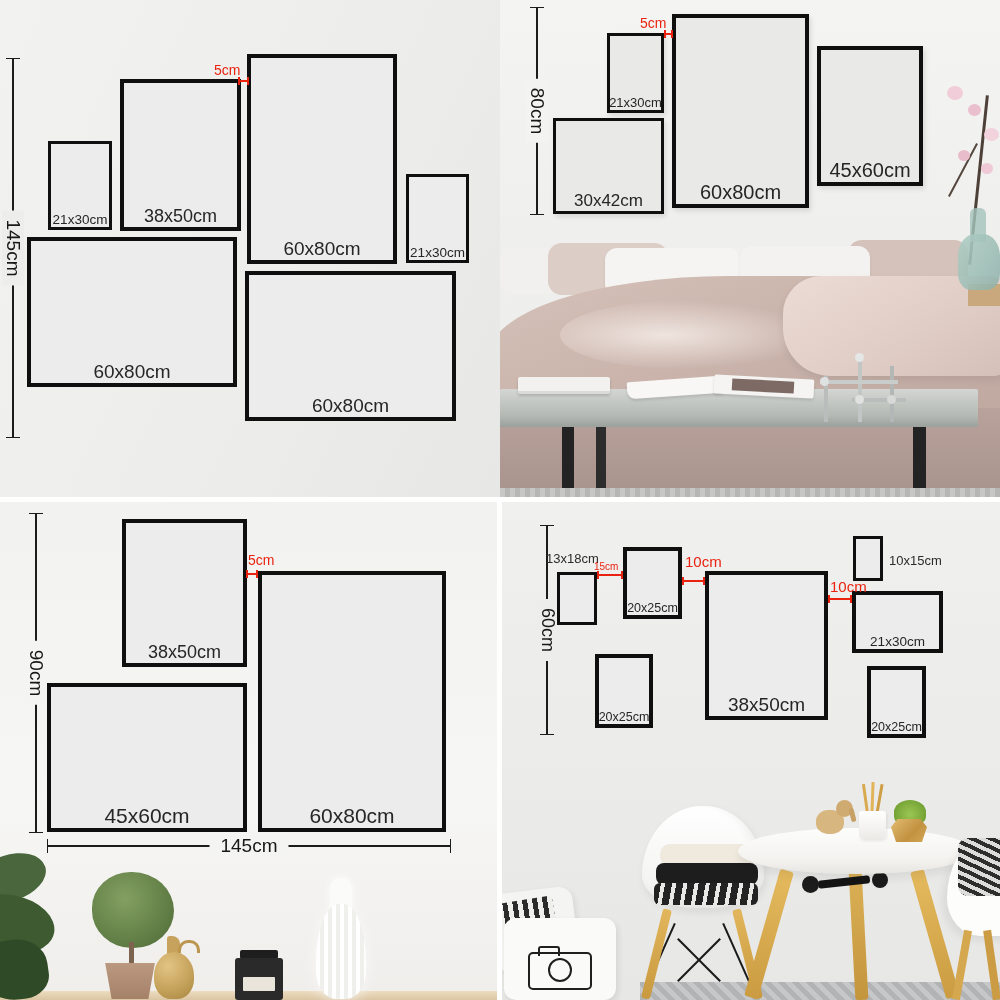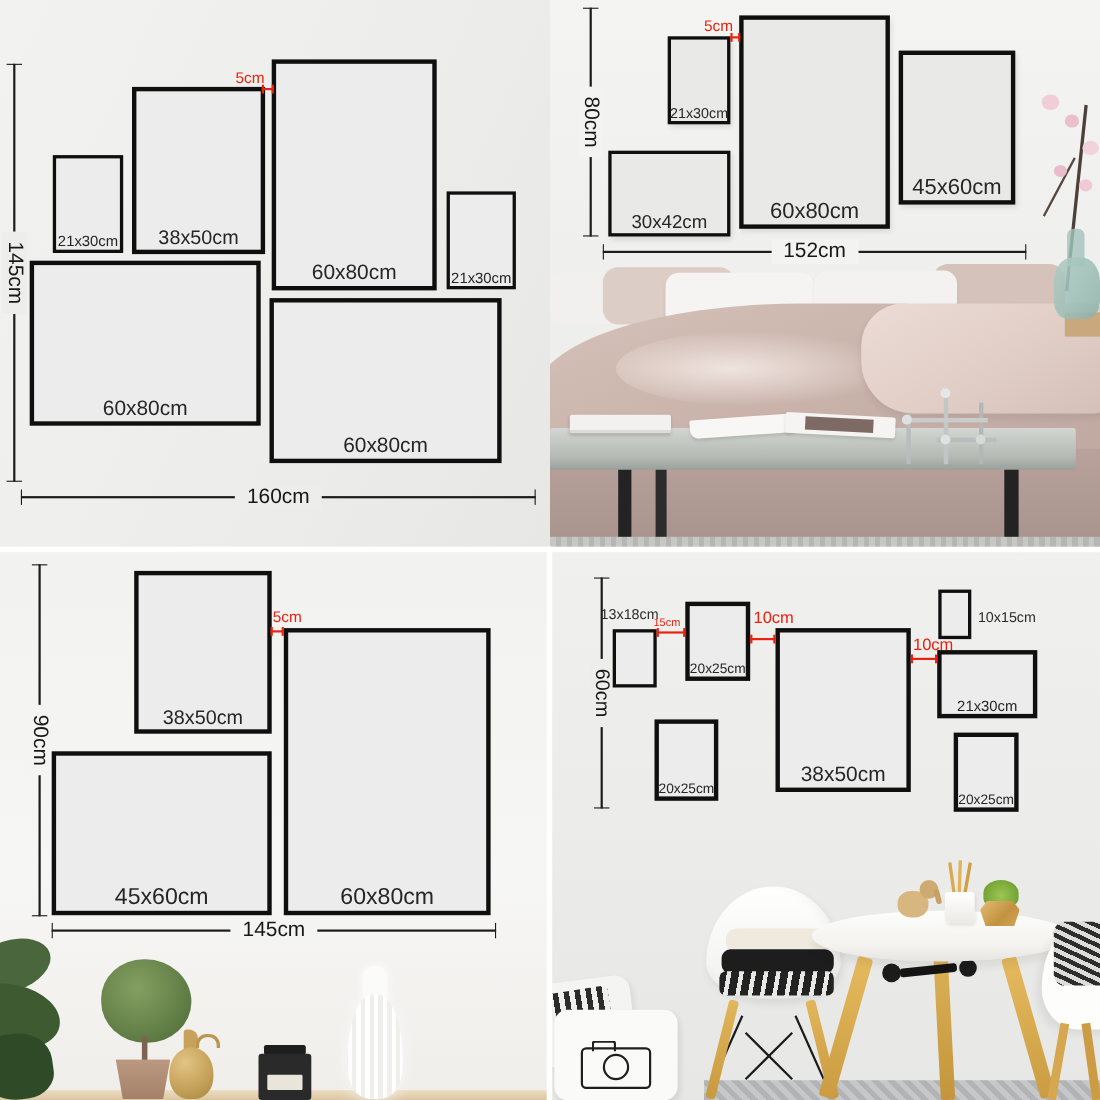--- a/index.html
+++ b/index.html
@@ -44,26 +44,20 @@
 
 <div class="q" style="left:0;top:0;background:linear-gradient(115deg,#f2f2f0,#ededeb 55%,#e7e7e5);">
 
   <div class="vdim bgTL" style="left:4px;top:58px;height:380px;width:18px;">
     <span class="dpart main abs"></span>
     <span class="dpart tick t0 abs"></span>
     <span class="dpart tick b0 abs"></span>
     <span class="lab">145cm</span>
   </div>
 
-  <div class="hdim bgTL" style="left:19px;top:441px;width:468px;height:22px;">
-    <span class="dpart main abs"></span>
-    <span class="dpart tick l0 abs"></span>
-    <span class="dpart tick r0 abs"></span>
-    <span class="lab">160cm</span>
-  </div>
 
   <div class="frame b3" style="left:48px;top:141px;width:64px;height:89px;">
     <span class="flabel" style="font-size:13.5px;">21x30cm</span>
   </div>
   <div class="frame" style="left:120px;top:79px;width:121px;height:152px;">
     <span class="flabel" style="font-size:18px;">38x50cm</span>
   </div>
   <div class="frame" style="left:247px;top:54px;width:150px;height:210px;">
     <span class="flabel" style="font-size:19px;">60x80cm</span>
   </div>
@@ -136,37 +130,31 @@
     <div class="abs" style="left:458px;top:234px;width:42px;height:56px;background:linear-gradient(120deg,rgba(176,206,198,.9),rgba(140,176,168,.85));border-radius:40% 40% 30% 30%;"></div>
   </div>
 
   <div class="vdim bgTR" style="left:28px;top:7px;height:208px;width:18px;">
     <span class="dpart main abs"></span>
     <span class="dpart tick t0 abs"></span>
     <span class="dpart tick b0 abs"></span>
     <span class="lab">80cm</span>
   </div>
 
-  <div class="hdim bgTR" style="left:48px;top:218px;width:385px;height:22px;">
-    <span class="dpart main abs"></span>
-    <span class="dpart tick l0 abs"></span>
-    <span class="dpart tick r0 abs"></span>
-    <span class="lab">152cm</span>
-  </div>
 
   <div class="frame b3 shadowed" style="left:107px;top:33px;width:57px;height:80px;background:#e9eae8;">
     <span class="flabel" style="font-size:13px;">21x30cm</span>
   </div>
   <div class="frame shadowed" style="left:172px;top:14px;width:137px;height:194px;background:#e9eae8;">
     <span class="flabel" style="font-size:20px;">60x80cm</span>
   </div>
   <div class="frame shadowed" style="left:317px;top:46px;width:106px;height:140px;background:#e9eae8;">
     <span class="flabel" style="font-size:20px;">45x60cm</span>
   </div>
-  <div class="frame b3 shadowed" style="left:53px;top:137px;width:111px;height:78px;background:#e9eae8;">
+  <div class="frame b3 shadowed" style="left:53px;top:118px;width:111px;height:96px;background:#e9eae8;">
     <span class="flabel" style="font-size:17px;">30x42cm</span>
   </div>
 
   <span class="red" style="left:140px;top:15px;font-size:14px;">5cm</span>
   <div class="redline" style="left:164px;top:33px;width:9px;">
     <span class="rt l"></span>
       <span class="rt r"></span>
   </div>
 </div>
 

